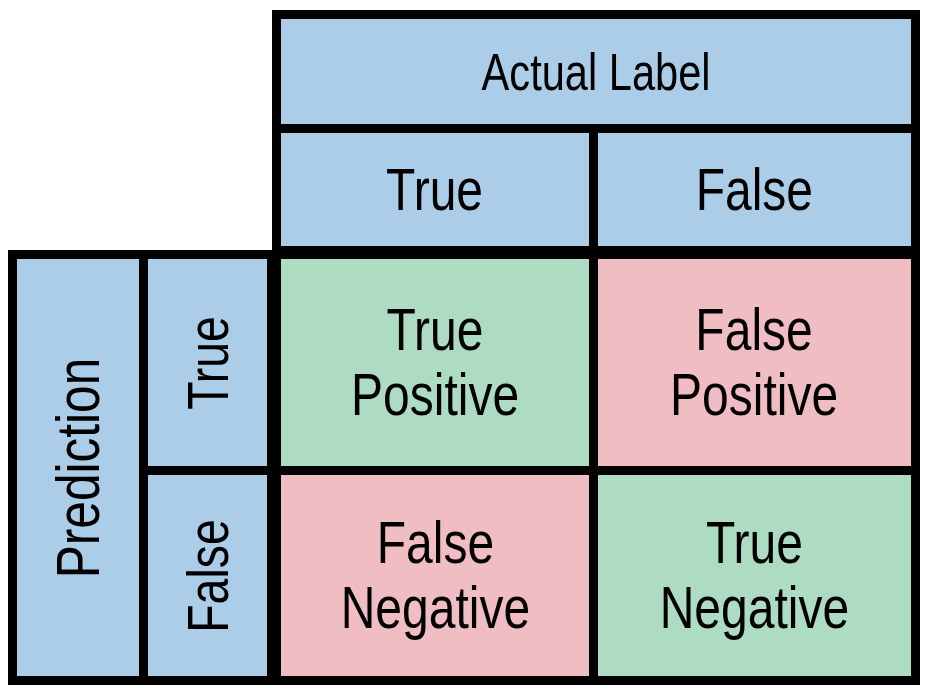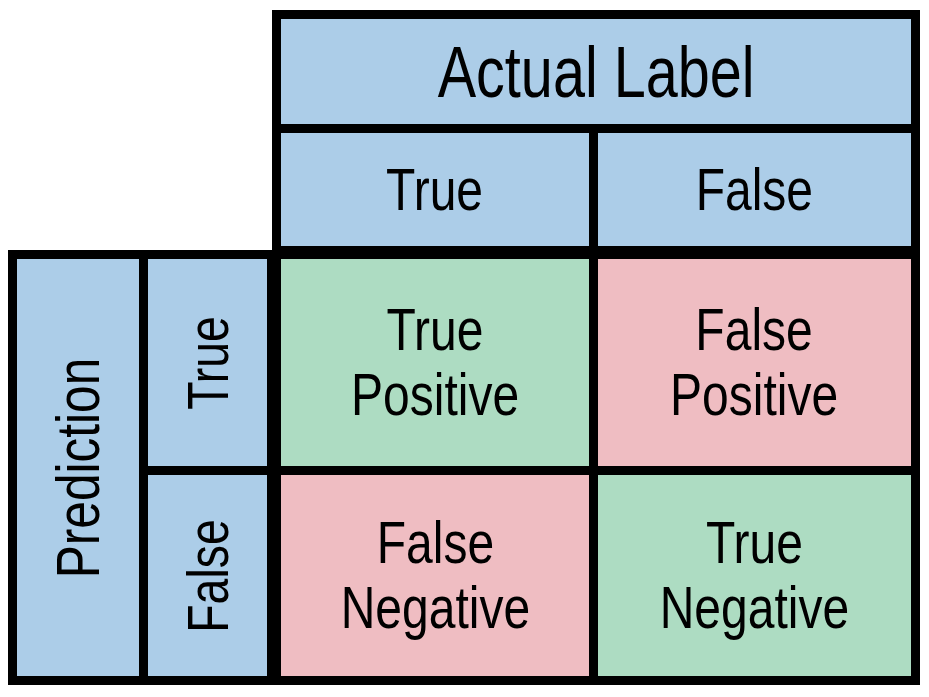--- a/index.html
+++ b/index.html
@@ -48,21 +48,21 @@
   .blue  { background: #ACCDE8; }
   .green { background: #ADDCC2; }
   .pink  { background: #EFBDC2; }
 
   
   #hdr-actual-label {
     left: 272px;
     top: 10px;
     width: 648px;
     height: 123px;
-    font-size: 72px;
+    font-size: 52px;
   }
 
   #hdr-col-true {
     left: 272px;
     top: 124px;
     width: 326px;
     height: 131px;
     font-size: 60px;
   }
 

